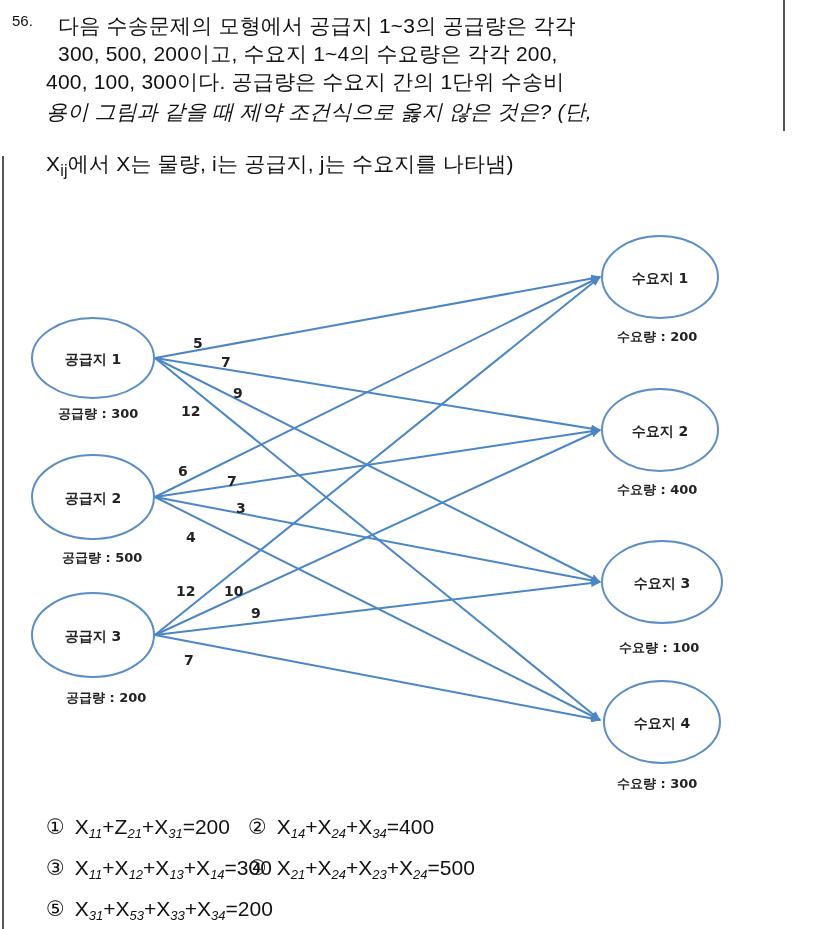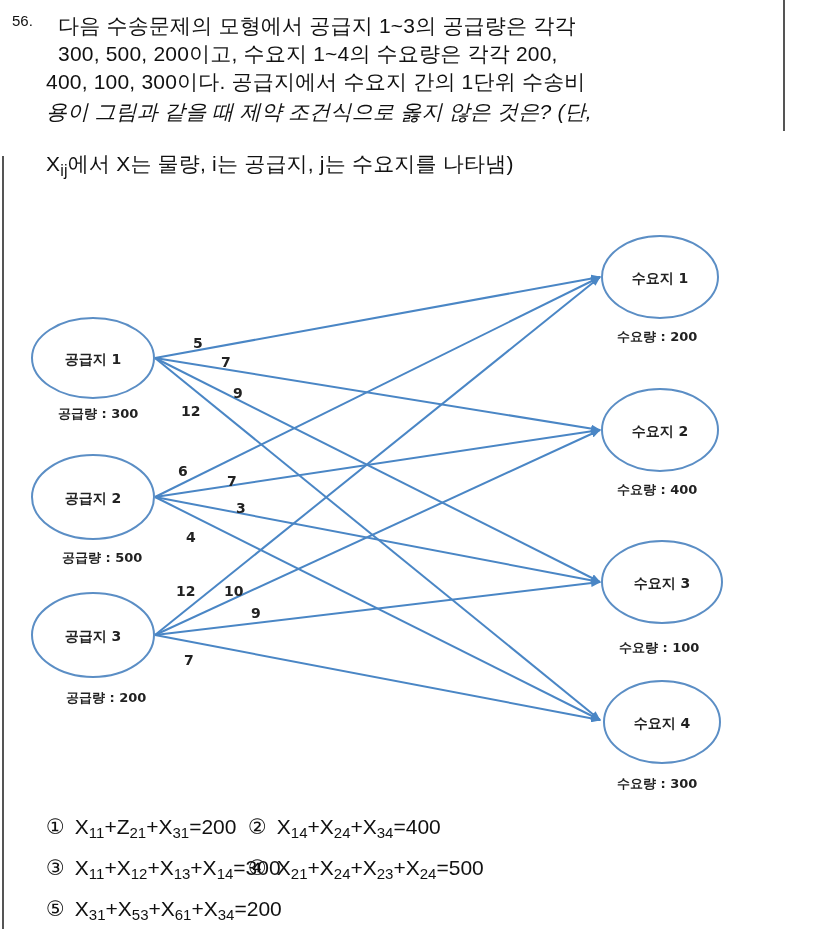--- a/index.html
+++ b/index.html
@@ -10,33 +10,33 @@
   .q-line { position: absolute; font-size: 21px; letter-spacing: 0.2px; white-space: nowrap;
             font-family: "Liberation Sans", "DejaVu Sans", sans-serif; }
   .q-num { position: absolute; left: 12px; top: 12px; font-size: 15px; font-family: "Liberation Sans", "DejaVu Sans", sans-serif; }
   svg.diagram { position: absolute; left: 0; top: 0; }
   .node-label { font-family: "DejaVu Sans", sans-serif; font-weight: bold; font-size: 14px; fill: #222; }
   .qty-label { font-family: "DejaVu Sans", sans-serif; font-weight: bold; font-size: 13px; fill: #222; }
   .cost-label { font-family: "DejaVu Sans", sans-serif; font-weight: bold; font-size: 14px; fill: #222; }
   .choice { position: absolute; font-size: 21px; white-space: nowrap;
             font-family: "Liberation Sans", "DejaVu Sans", sans-serif; }
   .choice .mark { margin-right: 10px; }
-  .choice sub { font-size: 15px; vertical-align: -4px; }
+  .choice sub { font-size: 13px; vertical-align: -4px; font-style: italic; }
 </style>
 </head>
 <body>
 
 <div class="border-right"></div>
 <div class="border-left"></div>
 
 <div>
   <span class="q-num">56.</span>
   <div class="q-line" style="left:58px; top:12px;">다음 수송문제의 모형에서 공급지 1~3의 공급량은 각각</div>
   <div class="q-line" style="left:58px; top:40px;">300, 500, 200이고, 수요지 1~4의 수요량은 각각 200,</div>
-  <div class="q-line" style="left:46px; top:68px;">400, 100, 300이다. 공급지에서 수요지 간의 1단위 수송비</div>
+  <div class="q-line" style="left:46px; top:68px;">400, 100, 300이다. 공급량은 수요지 간의 1단위 수송비</div>
   <div class="q-line" style="left:46px; top:98px;font-style:italic;">용이 그림과 같을 때 제약 조건식으로 옳지 않은 것은? (단,</div>
   <div class="q-line" style="left:46px; top:150px;"><span>X</span><sub style="font-size:16px;">ij</sub><span>에서 X는 물량, i는 공급지, j는 수요지를 나타냄)</span></div>
 </div>
 
 <svg class="diagram" width="826" height="929">
   <defs>
     <marker id="arr" markerWidth="10" markerHeight="8" refX="9" refY="4" orient="auto" markerUnits="userSpaceOnUse">
       <path d="M0,0 L10,4 L0,8 Z" fill="#4a86c5"></path>
     </marker>
   </defs>
@@ -106,14 +106,14 @@
 <div class="choice" style="left:248px; top:815px;">
   <span class="mark">②</span><span>X<sub>14</sub>+X<sub>24</sub>+X<sub>34</sub>=400</span>
 </div>
 <div class="choice" style="left:46px; top:856px;">
   <span class="mark">③</span><span>X<sub>11</sub>+X<sub>12</sub>+X<sub>13</sub>+X<sub>14</sub>=300</span>
 </div>
 <div class="choice" style="left:248px; top:856px;">
   <span class="mark">④</span><span>X<sub>21</sub>+X<sub>24</sub>+X<sub>23</sub>+X<sub>24</sub>=500</span>
 </div>
 <div class="choice" style="left:46px; top:897px;">
-  <span class="mark">⑤</span><span>X<sub>31</sub>+X<sub>53</sub>+X<sub>61</sub>+X<sub>34</sub>=200</span>
+  <span class="mark">⑤</span><span>X<sub>31</sub>+X<sub>53</sub>+X<sub>33</sub>+X<sub>34</sub>=200</span>
 </div>
 
 </body></html>

